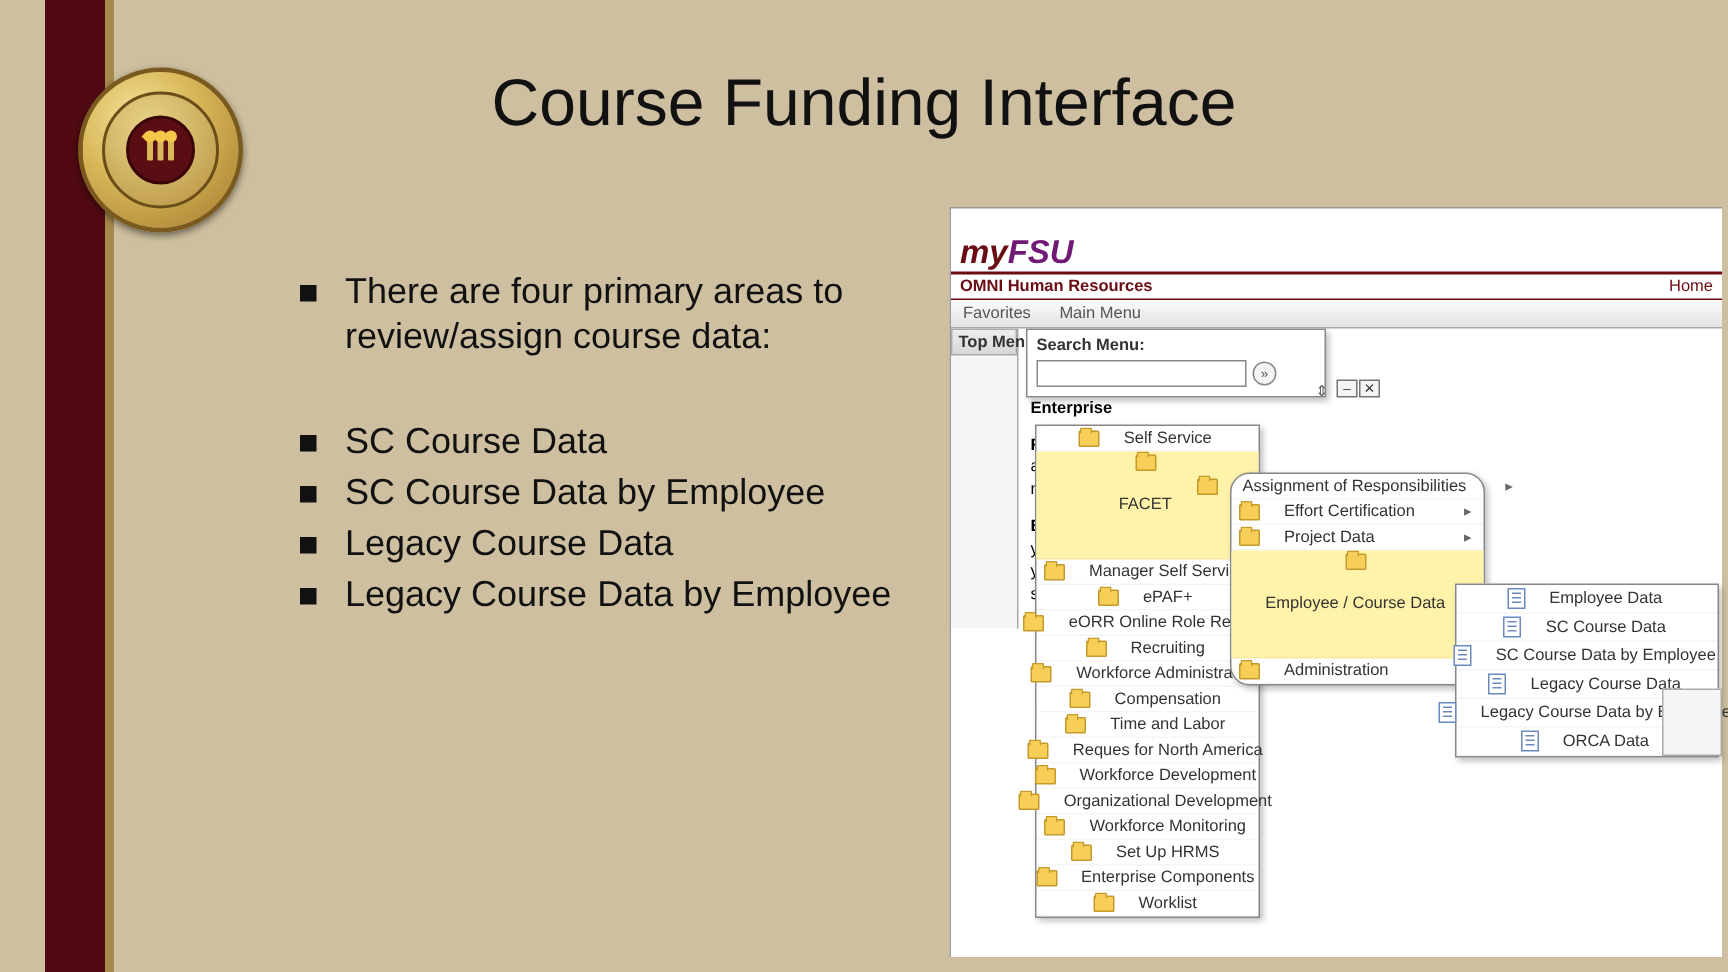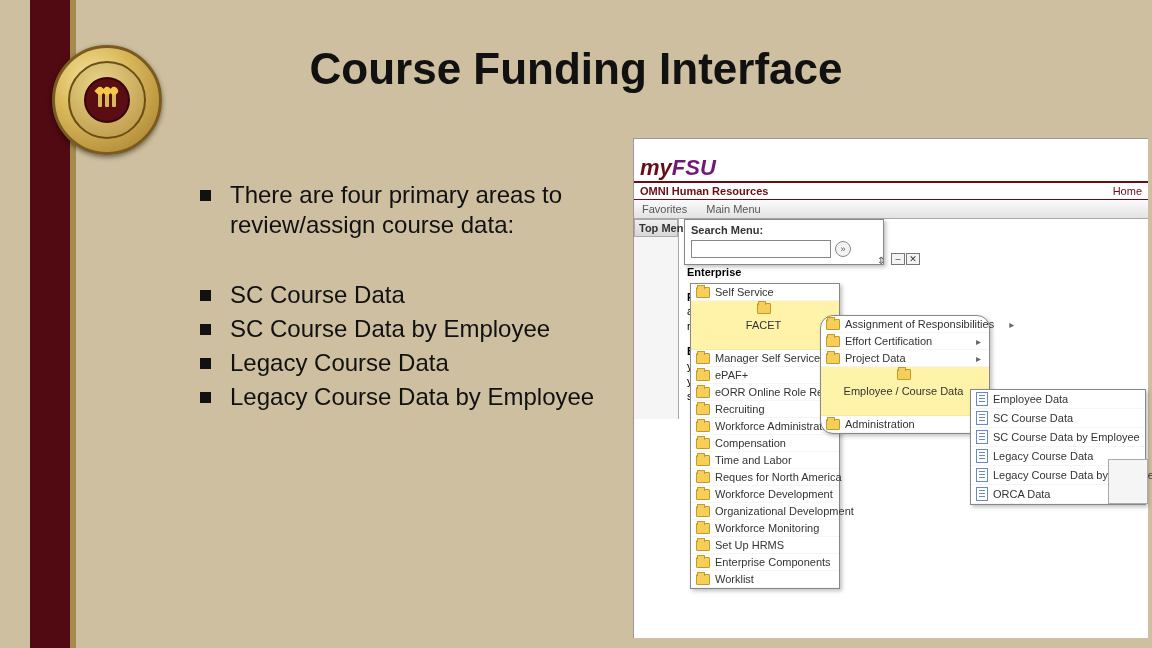--- a/index.html
+++ b/index.html
@@ -80,21 +80,21 @@
     border-radius:50% 50% 50% 0;
     transform:rotate(45deg);
   }
   .title {
     position: absolute;
     left: 0;
     right: 0;
     top: 44px;
     text-align: center;
     font-size: 44px;
-    font-weight: bold;
+    font-weight: normal;
     color: #111;
   }
   .bullets {
     position: absolute;
     left: 200px;
     top: 165px;
     width: 400px;
   }
   .bullets li {
     list-style: none;
@@ -220,25 +220,26 @@
   .winbtn { width:14px;height:12px;border:1px solid #777;background:#f4f4f4;font-size:9px;line-height:10px;text-align:center;color:#333;}
 
   .menu-col {
     position:absolute;
     background:#fff;
     border:1px solid #888;
     box-shadow:2px 2px 4px rgba(0,0,0,0.25);
     font-size:11px;
   }
   .menu-col .mi {
-    display:flex; align-items:center; gap:5px;
+    display:flex; align-items:center; gap:16px;
     padding:2px 8px 2px 5px;
     border-bottom:1px solid rgba(0,0,0,0.04);
     white-space:nowrap;
     position:relative;
+    justify-content:center;
   }
   .menu-col .mi.sel { background:#fff3aa;flex-direction:column; }
   .menu-col .mi .arrow {
     margin-left:auto; padding-left:10px; color:#666; font-size:10px;
   }
   .folder-icon {
     width:14px; height:11px; background:#f7cf58; border:1px solid #c49a2b; border-radius:1px;
     position:relative; flex-shrink:0;
   }
   .folder-icon::before{

